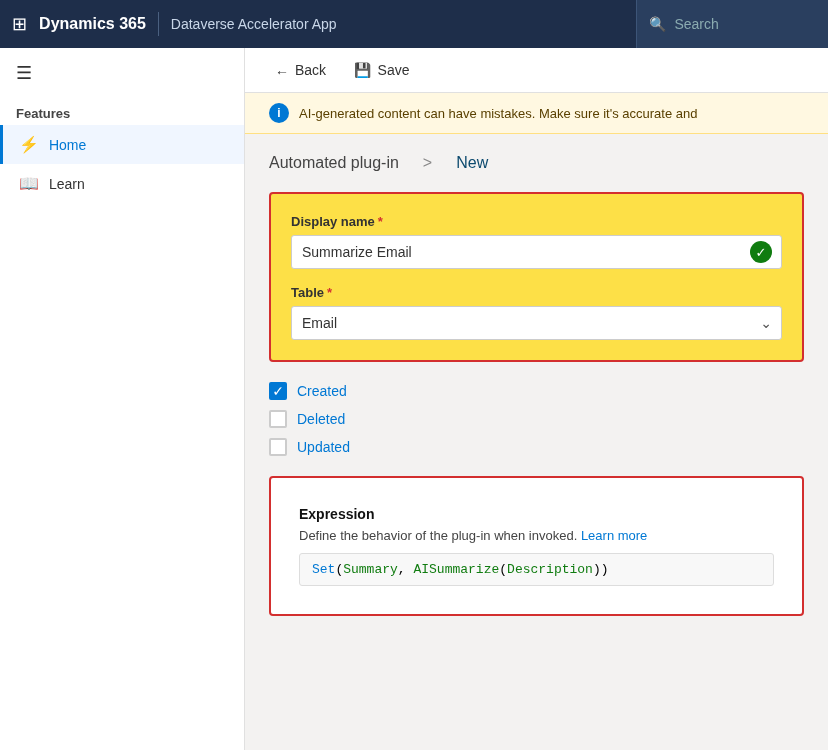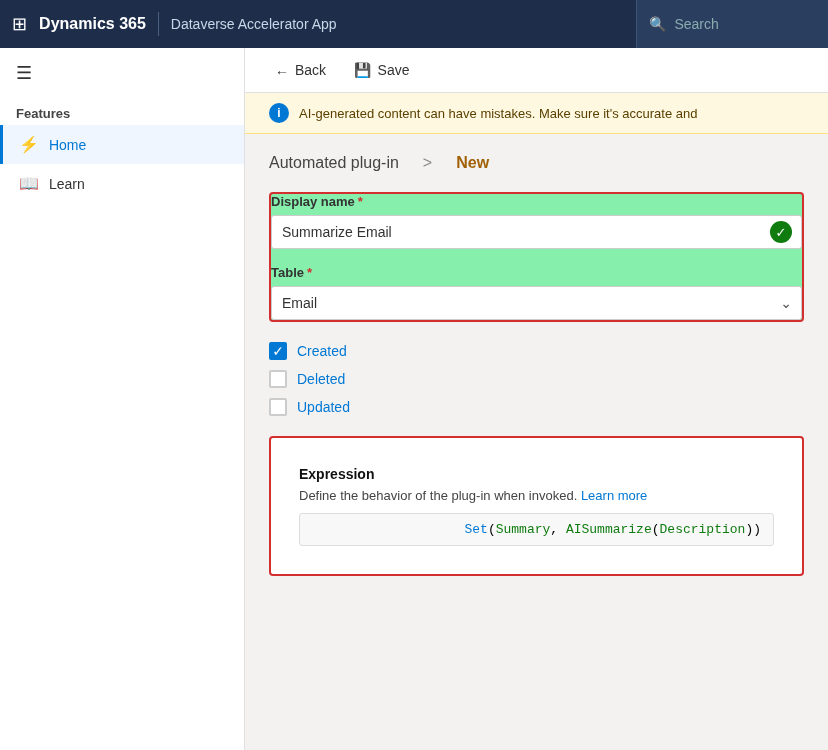--- a/index.html
+++ b/index.html
@@ -170,30 +170,31 @@
     
     .breadcrumb {
       display: flex;
       align-items: center;
       gap: 24px;
       font-size: 16px;
       margin-bottom: 20px;
       color: #444;
     }
     .breadcrumb-current {
-      font-weight: 700;
-      color: #a16207;
+      font-weight: 400;
+      color: #0c4a6e;
     }
     .breadcrumb-sep { color: #888; }
 
     
     .form-card {
-      background: #86efac;
+      background: #fde047;
       border: 2px solid #d32f2f;
       border-radius: 4px;
+      padding: 20px;
       margin-bottom: 20px;
     }
 
     .field-label {
       font-size: 13px;
       font-weight: 600;
       color: #333;
       margin-bottom: 6px;
     }
     .field-label .required {
@@ -318,21 +319,20 @@
       color: #0078d4;
       text-decoration: none;
     }
     .expression-code {
       background: #f8f8f8;
       border: 1px solid #ddd;
       border-radius: 3px;
       padding: 8px 12px;
       font-family: 'Courier New', monospace;
       font-size: 13px;
-      text-align: right;
     }
     .code-keyword { color: #0078d4; }
     .code-function { color: #107c10; }
     .code-param { color: #107c10; }
   </style>
 </head>
 <body>
 
 <div class="top-nav">
   <span class="nav-grid-icon">⊞</span>

